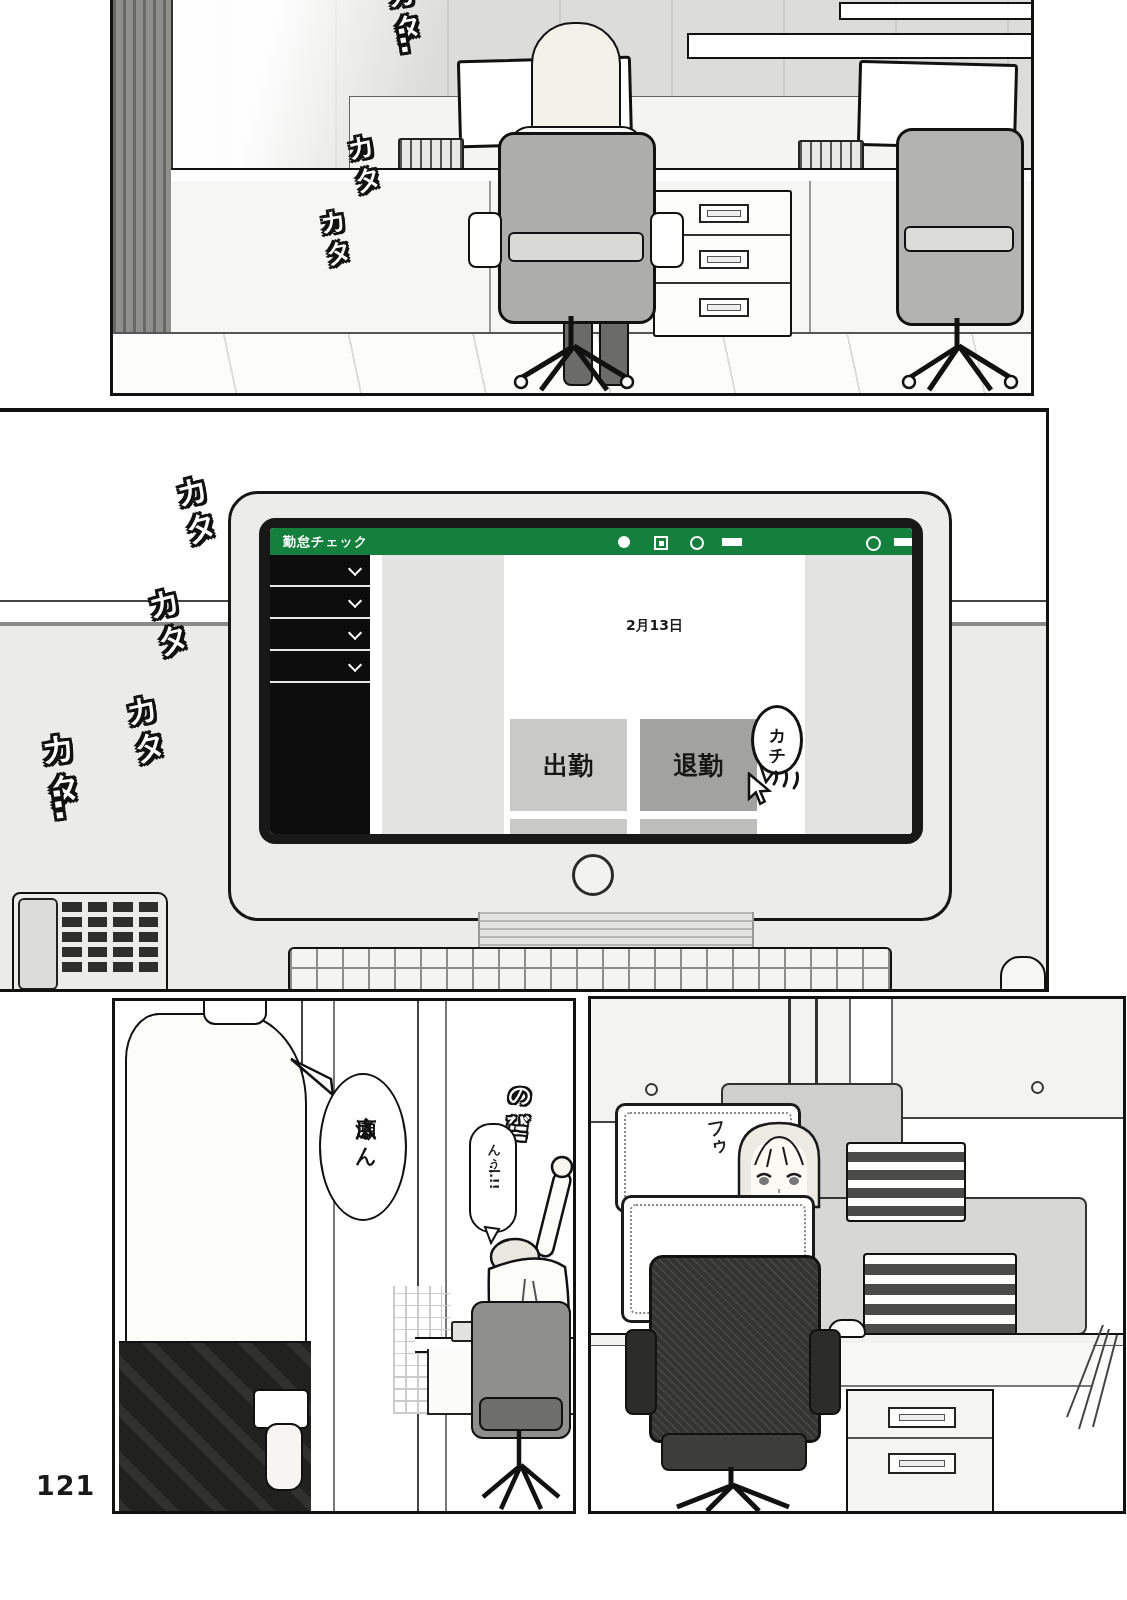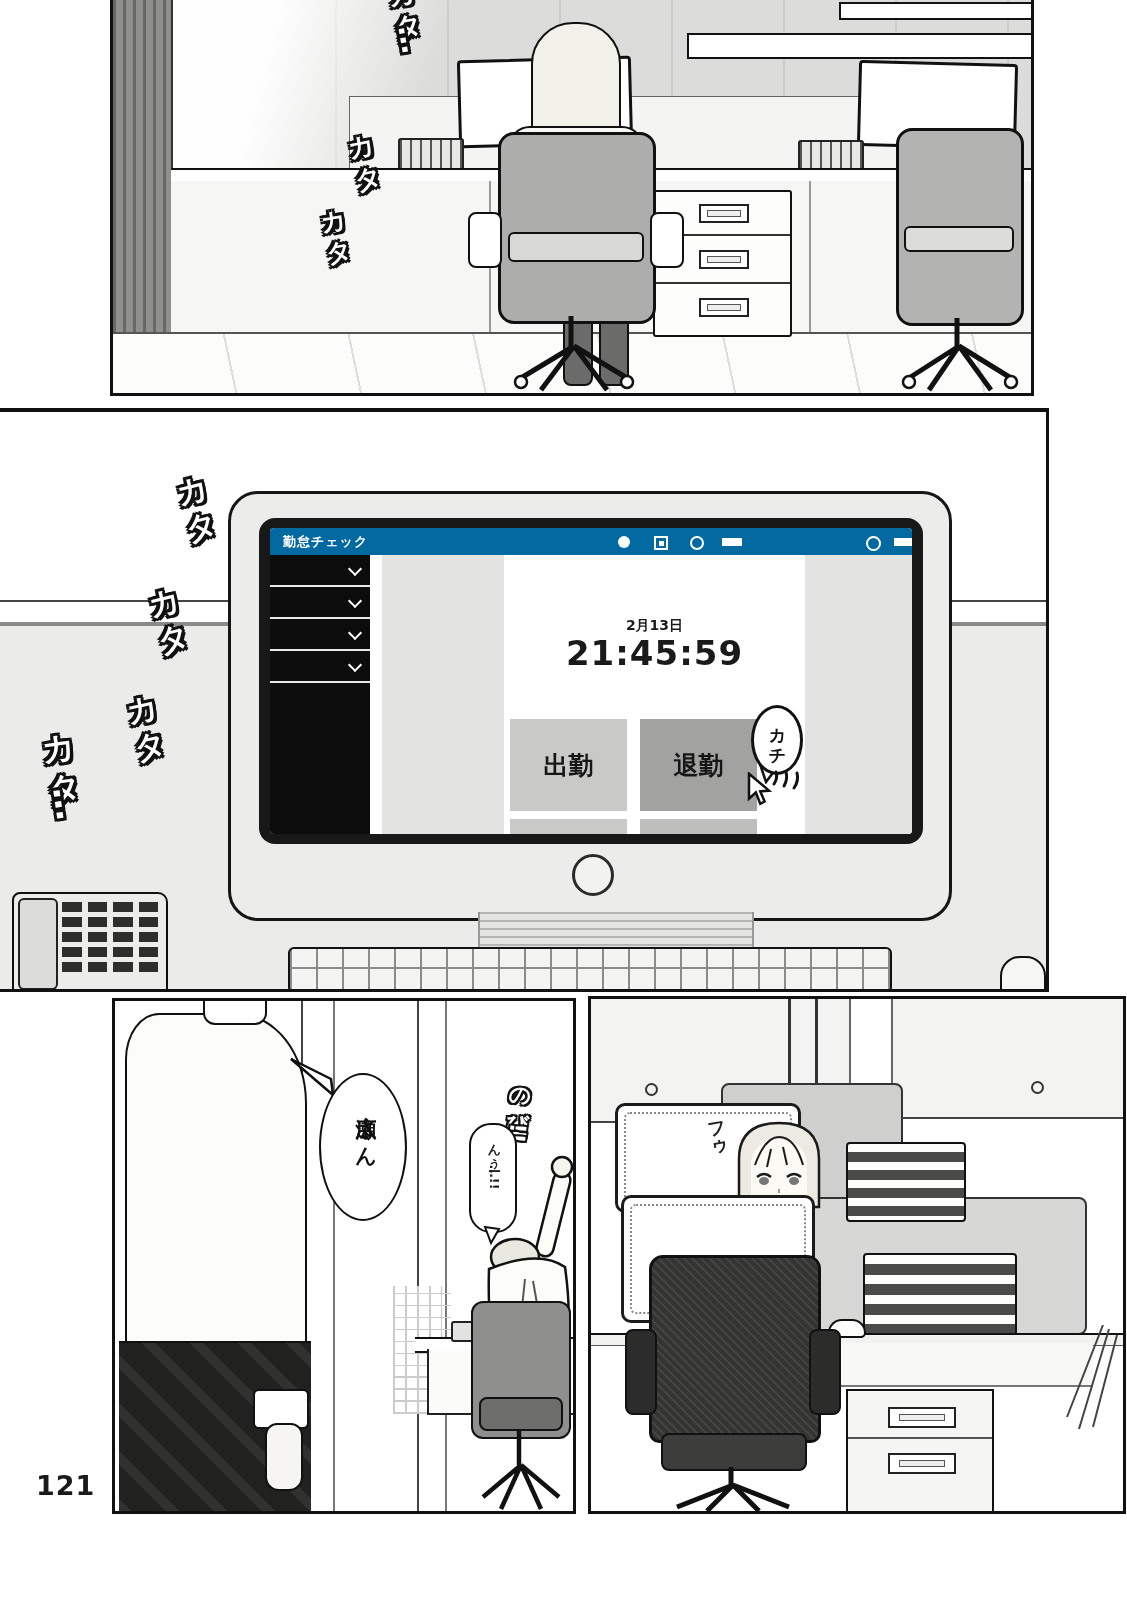--- a/index.html
+++ b/index.html
@@ -7,21 +7,21 @@
         font-family:"DejaVu Sans",sans-serif;color:#1a1a1a;}
   .abs{position:absolute;}
   .panel{position:absolute;background:#fff;overflow:hidden;}
   
   .sfx{position:absolute;writing-mode:vertical-rl;font-weight:700;color:#fff;white-space:nowrap;
        text-shadow:-3px -3px 0 #111,3px -3px 0 #111,-3px 3px 0 #111,3px 3px 0 #111,
                    -3px 0 0 #111,3px 0 0 #111,0 -3px 0 #111,0 3px 0 #111;}
   .tone{background-image:radial-gradient(rgba(0,0,0,.10) 1px,transparent 1px);background-size:4px 4px;}
   .tone2{background-image:radial-gradient(rgba(0,0,0,.16) 1.2px,transparent 1.2px);background-size:4px 4px;}
   
-  .titlebar{position:absolute;left:0;top:0;right:0;height:27px;background:#0369a1;}
+  .titlebar{position:absolute;left:0;top:0;right:0;height:27px;background:#15803d;}
   .titlebar .t{position:absolute;left:13px;top:5px;color:#fff;font-size:13px;font-weight:700;letter-spacing:1px;}
   .tb-ic{position:absolute;top:8px;}
   .side-item{position:relative;height:30px;border-bottom:2px solid #e9e9e9;}
   .chev{position:absolute;right:10px;top:9px;width:8px;height:8px;border-right:2.5px solid #fff;border-bottom:2.5px solid #fff;transform:rotate(45deg);}
   .btn{position:absolute;display:flex;align-items:center;justify-content:center;
        font-size:25px;font-weight:700;color:#161616;}
   .vtext{writing-mode:vertical-rl;}
   .hline{position:absolute;background:#333;}
   .drawer-handle{border:2px solid #222;background:#fff;display:flex;align-items:center;justify-content:center;}
   .drawer-handle i{display:block;width:70%;height:5px;border:1.5px solid #555;background:#eee;}
@@ -144,21 +144,20 @@
               </div>
             <div class="side-item">
                 <span class="chev"></span>
               </div>
           </div>
 
           <div class="abs" style="left:100px;top:27px;width:542px;height:279px;background:#fff;">
             <div class="abs tone" style="left:12px;top:0;width:122px;height:279px;background:#e3e3e1;"></div>
             <div class="abs tone" style="left:435px;top:0;width:107px;height:279px;background:#e3e3e1;"></div>
             <div class="abs" style="left:134px;top:62px;width:301px;text-align:center;font-size:14px;font-weight:700;">2月13日</div>
-            <div class="abs" style="left:134px;top:78px;width:301px;text-align:center;font-size:34px;font-weight:700;letter-spacing:1px;">21:45:59</div>
             <div class="btn tone" style="left:140px;top:164px;width:117px;height:92px;background:#c9c9c7;">出勤</div>
             <div class="btn tone2" style="left:270px;top:164px;width:117px;height:92px;background:#a2a2a0;">退勤</div>
             <div class="abs tone" style="left:140px;top:264px;width:117px;height:40px;background:#c9c9c7;"></div>
             <div class="abs tone" style="left:270px;top:264px;width:117px;height:40px;background:#bebebc;"></div>
           </div>
         </div>
       </div>
 
       <div class="abs" style="left:341px;top:360px;width:36px;height:36px;border:3px solid #2a2a2a;border-radius:50%;background:#f2f2f0;"></div>
     </div>

